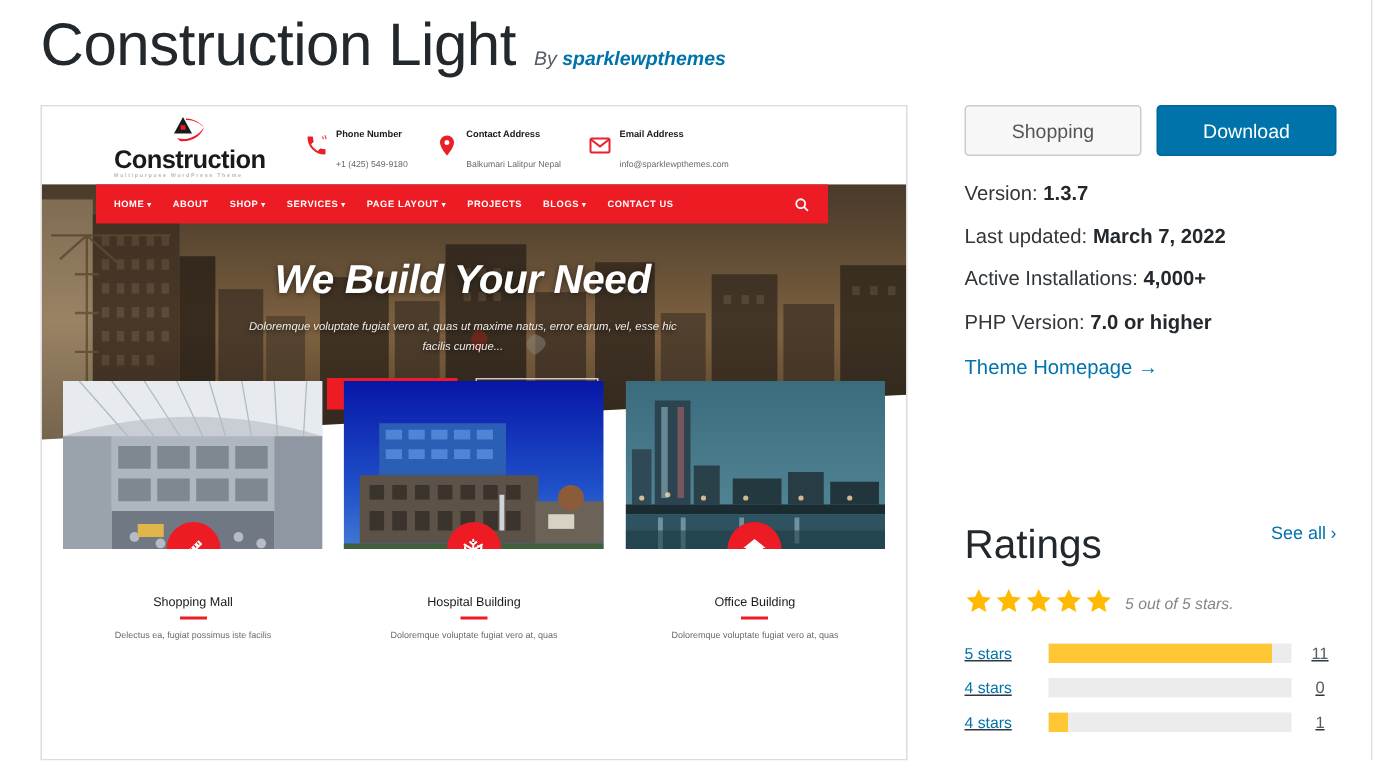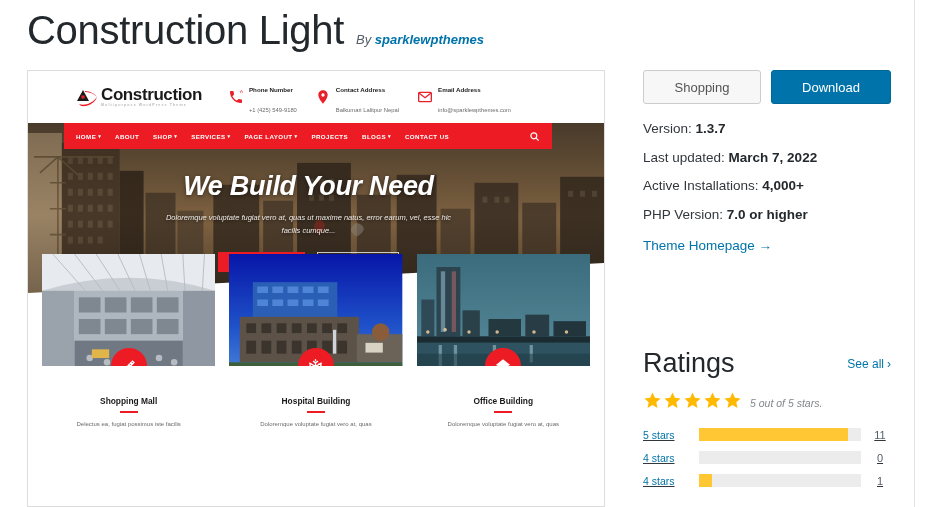--- a/index.html
+++ b/index.html
@@ -47,21 +47,21 @@
     border: 1px solid #dcdcdc;
     background: #fff;
     overflow: hidden;
   }
 
   
   .site-header {
     height: 52px; display: flex; align-items: center;
     padding: 0 16px 0 48px; background: #fff; gap: 26px;
   }
-  .logo { display: flex; align-items: center; gap: 3px; }
+  .logo { display: flex; align-items: center; gap: 3px; flex-direction: column; }
   .logo-mark {
     position: relative; width: 22px; height: 20px; flex: none;
   }
   .logo-mark .swoosh {
     position: absolute; inset: 0;
   }
   .logo-text-wrap { display: flex; flex-direction: column; line-height: 1; }
   .logo-text {
     font-size: 17px; font-weight: bold; color: #1a1a1a; letter-spacing: -0.4px;
   }
@@ -140,21 +140,21 @@
     position: relative; height: 112px; overflow: hidden;
   }
   .card-img .photo { position: absolute; inset: 0; }
   .card-icon {
     position: absolute; left: 50%; bottom: -18px; transform: translateX(-50%);
     width: 36px; height: 36px; border-radius: 50%;
     background: #ed1c24; display: flex; align-items: center; justify-content: center;
     z-index: 6; color: #fff;
   }
   .card-title {
-    margin-top: 30px; font-size: 8.4px; font-weight: bold; color: #1a1a1a;
+    margin-top: 30px; font-size: 8.4px; font-weight: normal; color: #1a1a1a;
   }
   .card-rule {
     width: 18px; height: 1.6px; background: #ed1c24; margin: 5px auto 0;
   }
   .card-desc {
     margin-top: 7px; font-size: 6px; color: #6b6b6b; line-height: 1.5;
   }
 
   
   .side { position: absolute; left: 643px; top: 70px; width: 248px; }
@@ -175,21 +175,21 @@
   .meta { margin-top: 18px; }
   .meta-row {
     font-size: 13.5px; color: #32373c; line-height: 1; margin-bottom: 15px;
   }
   .meta-row strong { font-weight: bold; color: #23282d; }
   .homepage-link {
     font-size: 13.5px; color: #0073aa; text-decoration: none;
   }
 
   .ratings { position: absolute; left: 643px; top: 348px; width: 248px; }
-  .ratings-head { display: flex; align-items: center; }
+  .ratings-head { display: flex; align-items: flex-start; }
   .ratings-title { font-size: 27px; font-weight: 300; color: #23282d; }
   .see-all {
     margin-left: auto; font-size: 12px; color: #0073aa; text-decoration: none;
     display: inline-flex; align-items: center; gap: 3px;
   }
   .stars-row { margin-top: 12px; display: flex; align-items: center; gap: 8px; }
   .stars { display: flex; gap: 1px; color: #ffb900; }
   .stars-note { font-size: 10.5px; font-style: italic; color: #82878c; }
   .bars { margin-top: 14px; }
   .bar-row {

